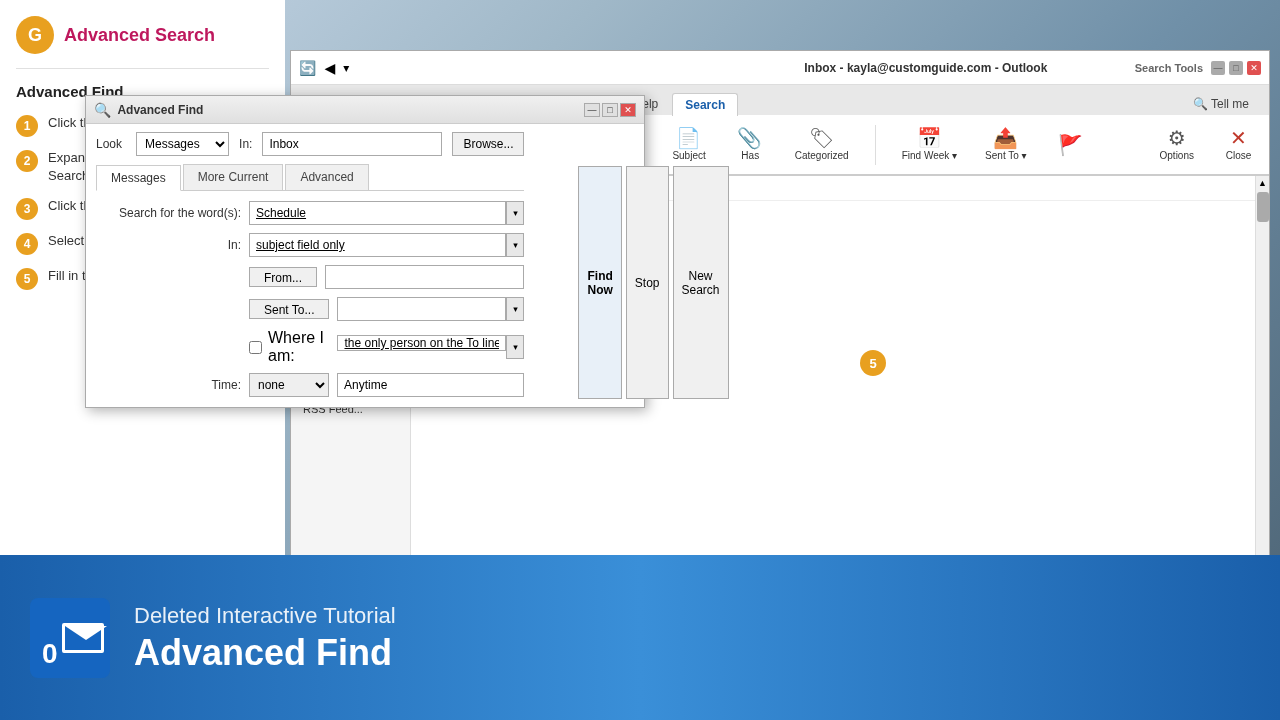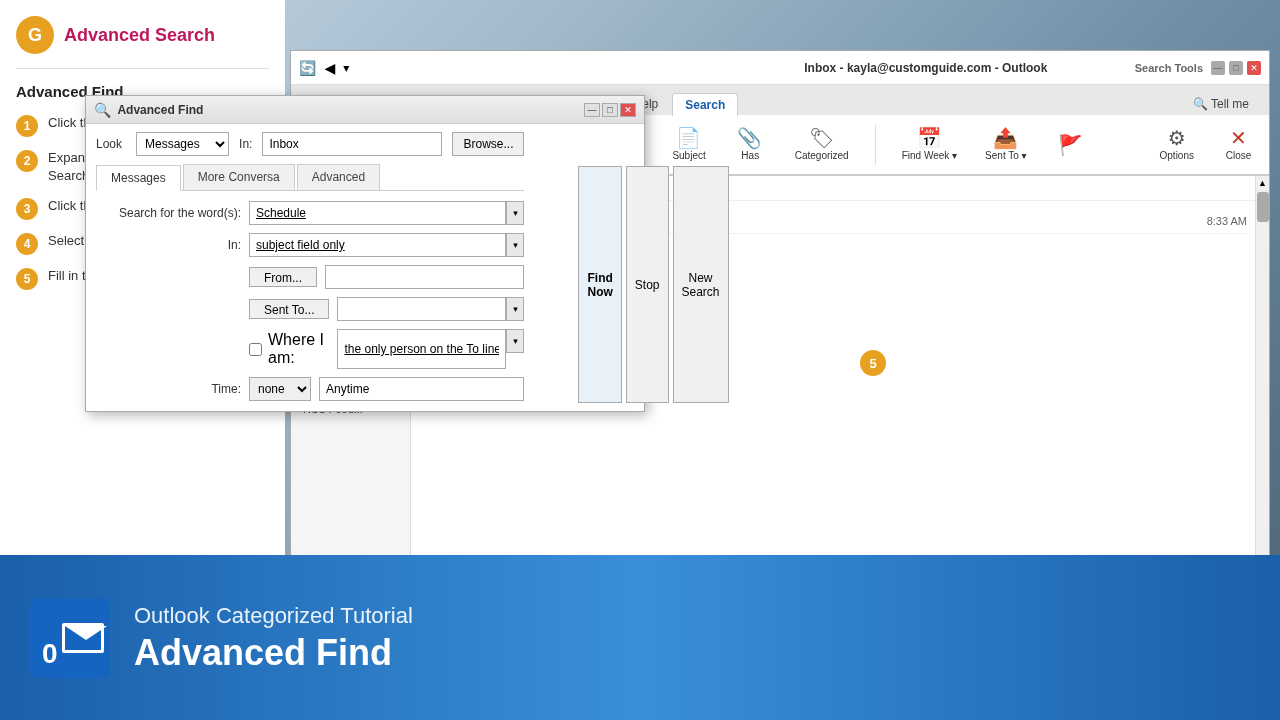--- a/index.html
+++ b/index.html
@@ -704,24 +704,20 @@
         <div class="folder-item">Conversa...</div>
         <div class="folder-item">Junk Ema...</div>
         <div class="folder-item">Outbox</div>
         <div class="folder-item">RSS Feed...</div>
       </div>
     </div>
 
     <div class="email-list">
       <div class="email-list-header">Sort by date...</div>
       <div style="padding:8px;font-size:11px;color:#666;">
-        <div style="padding:6px 0;border-bottom:1px solid #f0f0f0;display:flex;gap:8px;justify-content:space-between;">
-          <span>Camille Orne</span>
-            <span>8:33 AM</span>
-        </div>
         <div style="font-size:10px;color:#888;padding:2px 0;">Holiday hours</div>
         <div style="padding:6px 0;margin-top:6px;font-size:10px;color:#888;">Connected to: Microsoft Exchange</div>
       </div>
     </div>
 
     <div style="width:14px;background:#f0f0f0;border-left:1px solid #ddd;display:flex;flex-direction:column;align-items:center;">
       <div style="font-size:9px;margin-top:2px;">▲</div>
       <div style="width:12px;height:30px;background:#aaa;border-radius:3px;margin-top:4px;"></div>
       <div style="flex:1;"></div>
       <div style="font-size:9px;margin-bottom:2px;">▼</div>
@@ -751,21 +747,21 @@
         <select class="dialog-look-select">
           <option>Messages</option>
         </select>
         <span class="dialog-in-label">In:</span>
         <input class="dialog-in-field" type="text" value="Inbox" style="">
         <button class="browse-btn">Browse...</button>
       </div>
 
       <div class="dialog-tabs">
         <div class="dialog-tab active">Messages</div>
-        <div class="dialog-tab">More Conversa</div>
+        <div class="dialog-tab">More Current</div>
         <div class="dialog-tab">Advanced</div>
       </div>
 
       <div class="dialog-form">
 
         <div class="form-row">
           <span class="form-label">Search for the word(s):</span>
           <div class="input-with-arrow">
             <input type="text" value="Schedule" style="flex: 1 1 0%; height: 24px; border: 1px solid rgb(170, 170, 170); font-size: 12px; padding: 0px 6px;">
             <div class="arr">▾</div>
@@ -795,28 +791,28 @@
           </div>
         </div>
 
         <div class="form-row">
           <span class="form-label"></span>
           <div class="checkbox-row">
             <input type="checkbox" style="">
             <label>Where I am:</label>
           </div>
           <div class="input-with-arrow">
-            <input type="text" value="the only person on the To line" style="flex: 1 1 0%; height: 40px; border: 1px solid rgb(170, 170, 170); font-size: 12px; padding: 0px 6px;">
+            <input type="text" value="the only person on the To line" style="flex: 1 1 0%; height: 16px; border: 1px solid rgb(170, 170, 170); font-size: 12px; padding: 0px 6px;">
             <div class="arr">▾</div>
           </div>
         </div>
 
         <div class="form-row">
           <span class="form-label">Time:</span>
-          <select style="height:24px;border:1px solid #aaa;font-size:12px;padding:0 4px;width:62px;">
+          <select style="height:24px;border:1px solid #aaa;font-size:12px;padding:0 4px;width:80px;">
             <option>none</option>
           </select>
           <input type="text" value="Anytime" style="flex: 1 1 0%; height: 24px; border: 1px solid rgb(170, 170, 170); font-size: 12px; padding: 0px 6px;">
         </div>
       </div>
     </div>
 
     <div style="width:100px;padding:8px;display:flex;flex-direction:row;gap:4px;flex-shrink:0;margin-top:34px;">
       <button class="dialog-action-btn find-now">Find Now</button>
       <button class="dialog-action-btn">Stop</button>
@@ -828,16 +824,16 @@
 <div class="step-badge" style="left: 860px; top: 350px;">
   <span>5</span>
 </div>
 
 <div class="bottom-overlay">
   <div class="outlook-icon-box">
     <span class="outlook-o">0</span>
     <div class="outlook-envelope"></div>
   </div>
   <div class="bottom-text">
-    <div class="bottom-subtitle">Outlook Categorized Tutorial</div>
+    <div class="bottom-subtitle">Deleted Interactive Tutorial</div>
     <div class="bottom-title">Advanced Find</div>
   </div>
 </div>
 
 </body></html>

